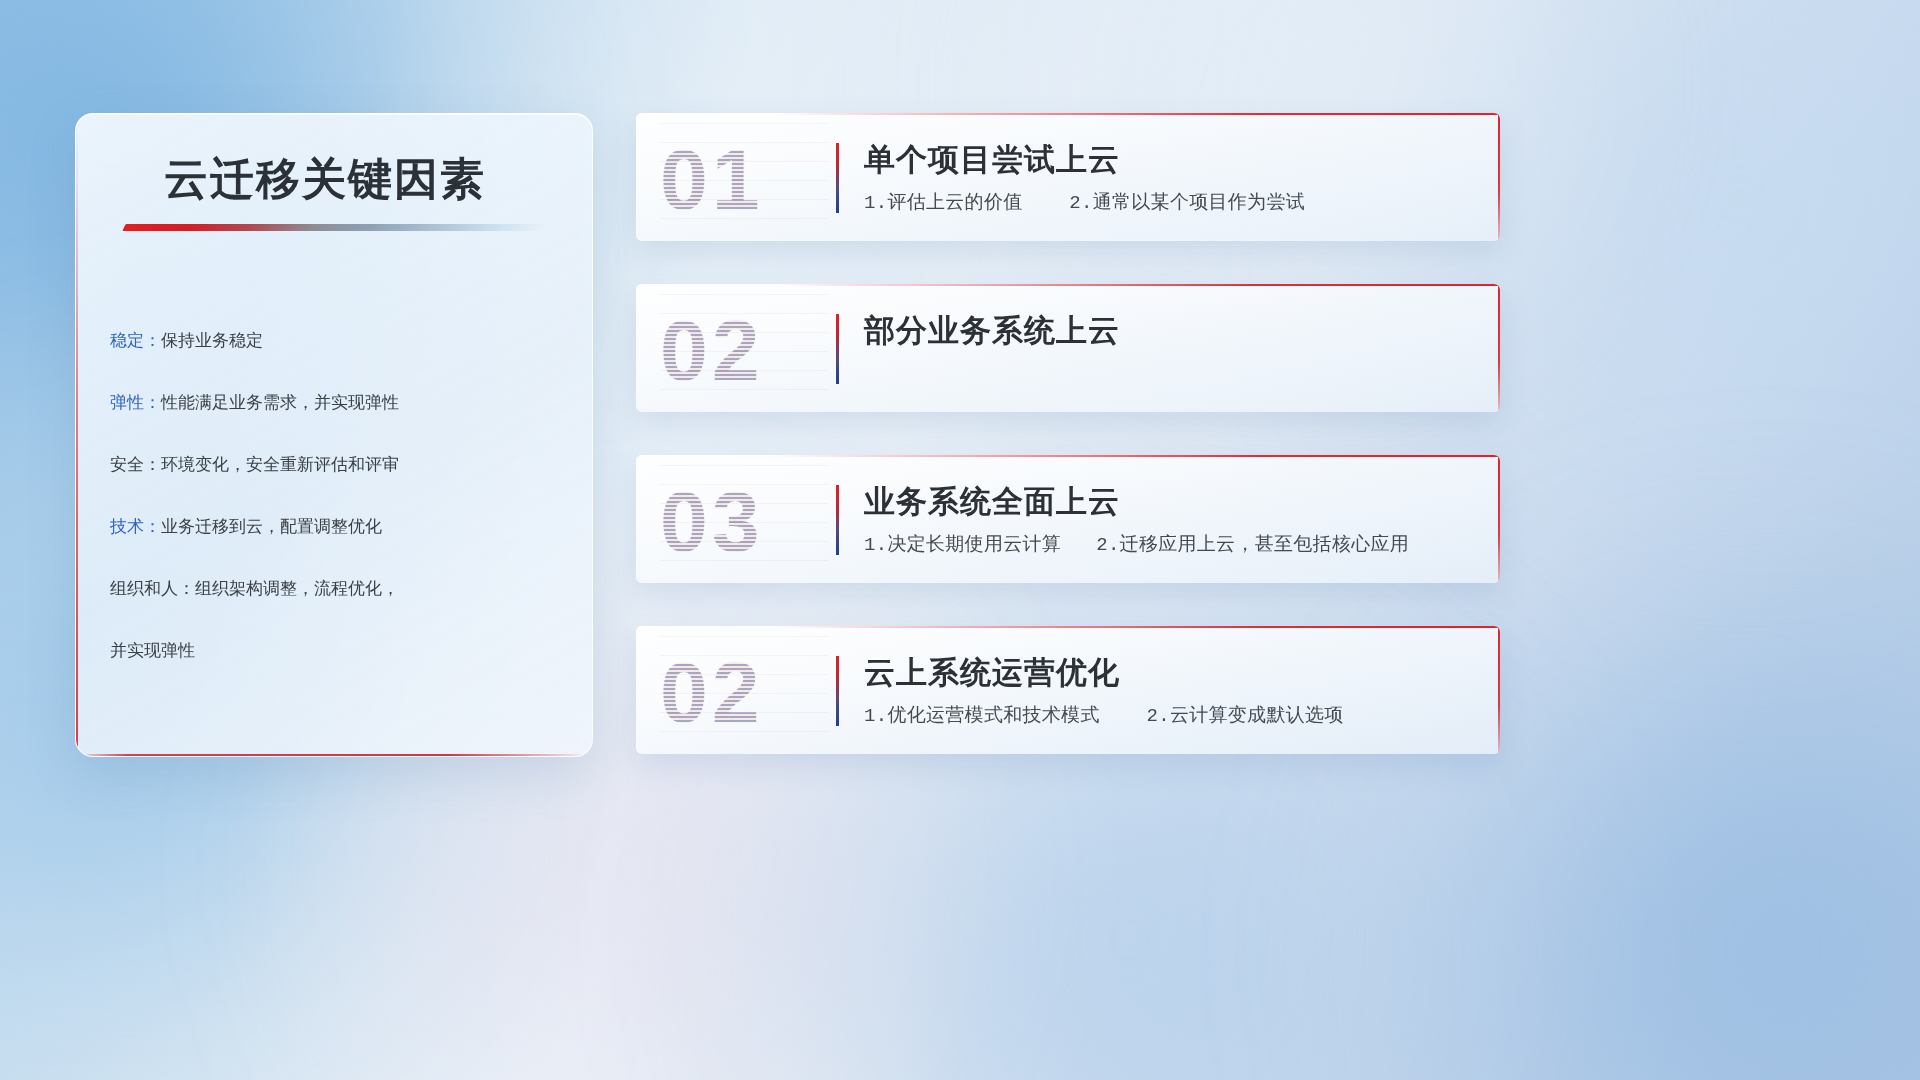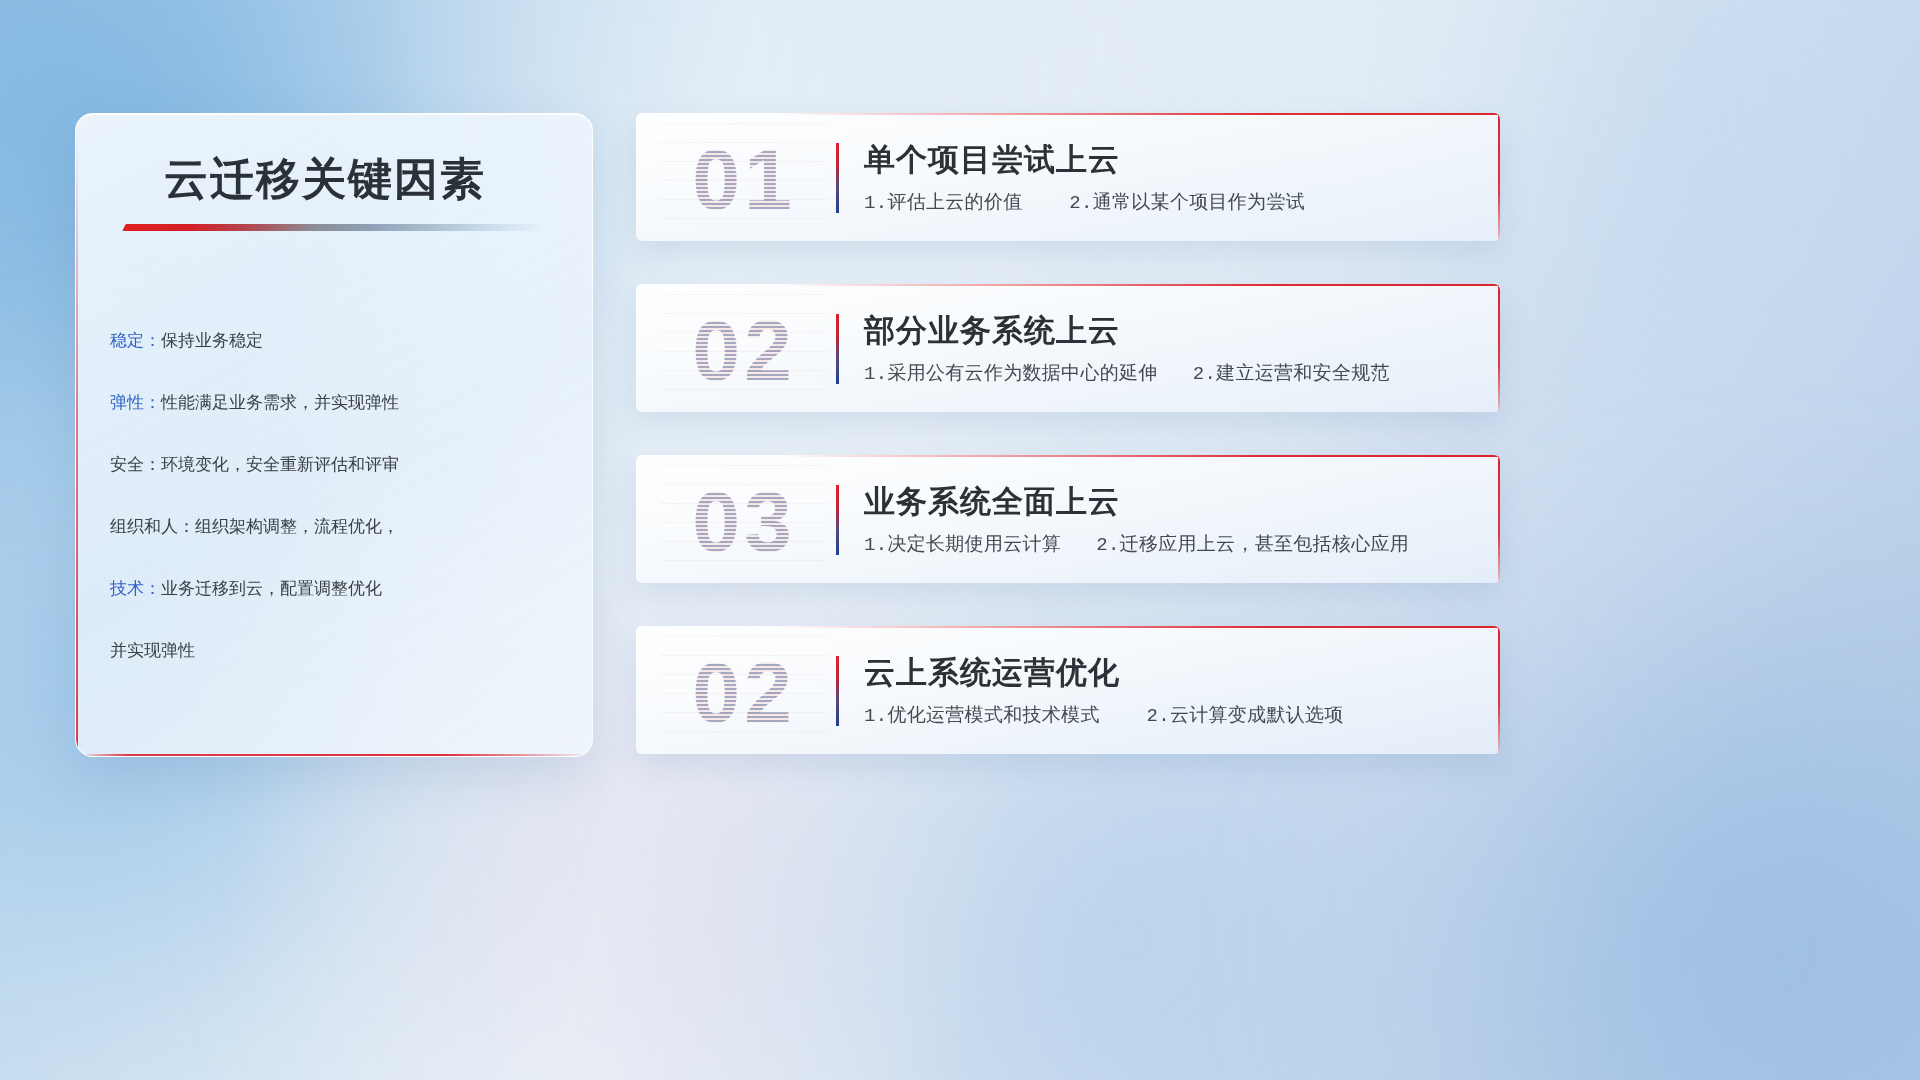--- a/index.html
+++ b/index.html
@@ -110,21 +110,21 @@
     background:linear-gradient(180deg, rgba(222,35,45,1) 0%, rgba(222,35,45,.9) 62%, rgba(222,35,45,.25) 100%);
   }
   .card-edge-left{
     position:absolute; left:0; top:2px; bottom:0; width:1px;
     background:linear-gradient(180deg, rgba(255,255,255,.95), rgba(255,255,255,.35));
   }
 
   .card-num {
     position:absolute; left:24px; top:10px; width:168px; height:112px;
     font-size:86px; font-weight:bold; letter-spacing:4px;
-    line-height:112px; text-align:center;
+    line-height:112px; 
     color:rgba(132,158,190,.42);
     background-image:repeating-linear-gradient(
         180deg,
         rgba(255,255,255,0) 0px,
         rgba(255,255,255,0) 2px,
         rgba(255,255,255,.92) 2px,
         rgba(255,255,255,.92) 4px);
     -webkit-background-clip:text; background-clip:text;
     text-shadow:0 0 1px rgba(190,70,80,.12);
     user-select:none;
@@ -178,22 +178,22 @@
 </div>
 
 <div id="left-panel">
   <div class="panel-title">云迁移关键因素</div>
   <div class="panel-rule"></div>
   <div class="panel-list">
 
   <div class="panel-row"><span class="k">稳定：</span><span class="v">保持业务稳定</span></div>
       <div class="panel-row"><span class="k">弹性：</span><span class="v">性能满足业务需求，并实现弹性</span></div>
       <div class="panel-row"><span class="k-dark">安全：</span><span class="v">环境变化，安全重新评估和评审</span></div>
+      <div class="panel-row"><span class="k">技术：</span><span class="v">业务迁移到云，配置调整优化</span></div>
       <div class="panel-row"><span class="k-dark">组织和人：</span><span class="v">组织架构调整，流程优化，</span></div>
-      <div class="panel-row"><span class="k">技术：</span><span class="v">业务迁移到云，配置调整优化</span></div>
       <div class="panel-row"><span class="k-dark"></span><span class="v">并实现弹性</span></div>
     </div>
 </div>
 
 <div id="cards">
 
 <div class="card">
       <div class="card-edge-top"></div>
       <div class="card-edge-right"></div>
       <div class="card-edge-left"></div>
@@ -208,21 +208,20 @@
     <div class="card">
       <div class="card-edge-top"></div>
       <div class="card-edge-right"></div>
       <div class="card-edge-left"></div>
       <div class="card-num">
         <span>02</span>
       </div>
       <div class="card-num-glitch"></div>
       <div class="card-divider"></div>
       <div class="card-title">部分业务系统上云</div>
-      <div class="card-desc">1.采用公有云作为数据中心的延伸   2.建立运营和安全规范</div>
     </div>
     <div class="card">
       <div class="card-edge-top"></div>
       <div class="card-edge-right"></div>
       <div class="card-edge-left"></div>
       <div class="card-num">
         <span>03</span>
       </div>
       <div class="card-num-glitch"></div>
       <div class="card-divider"></div>

